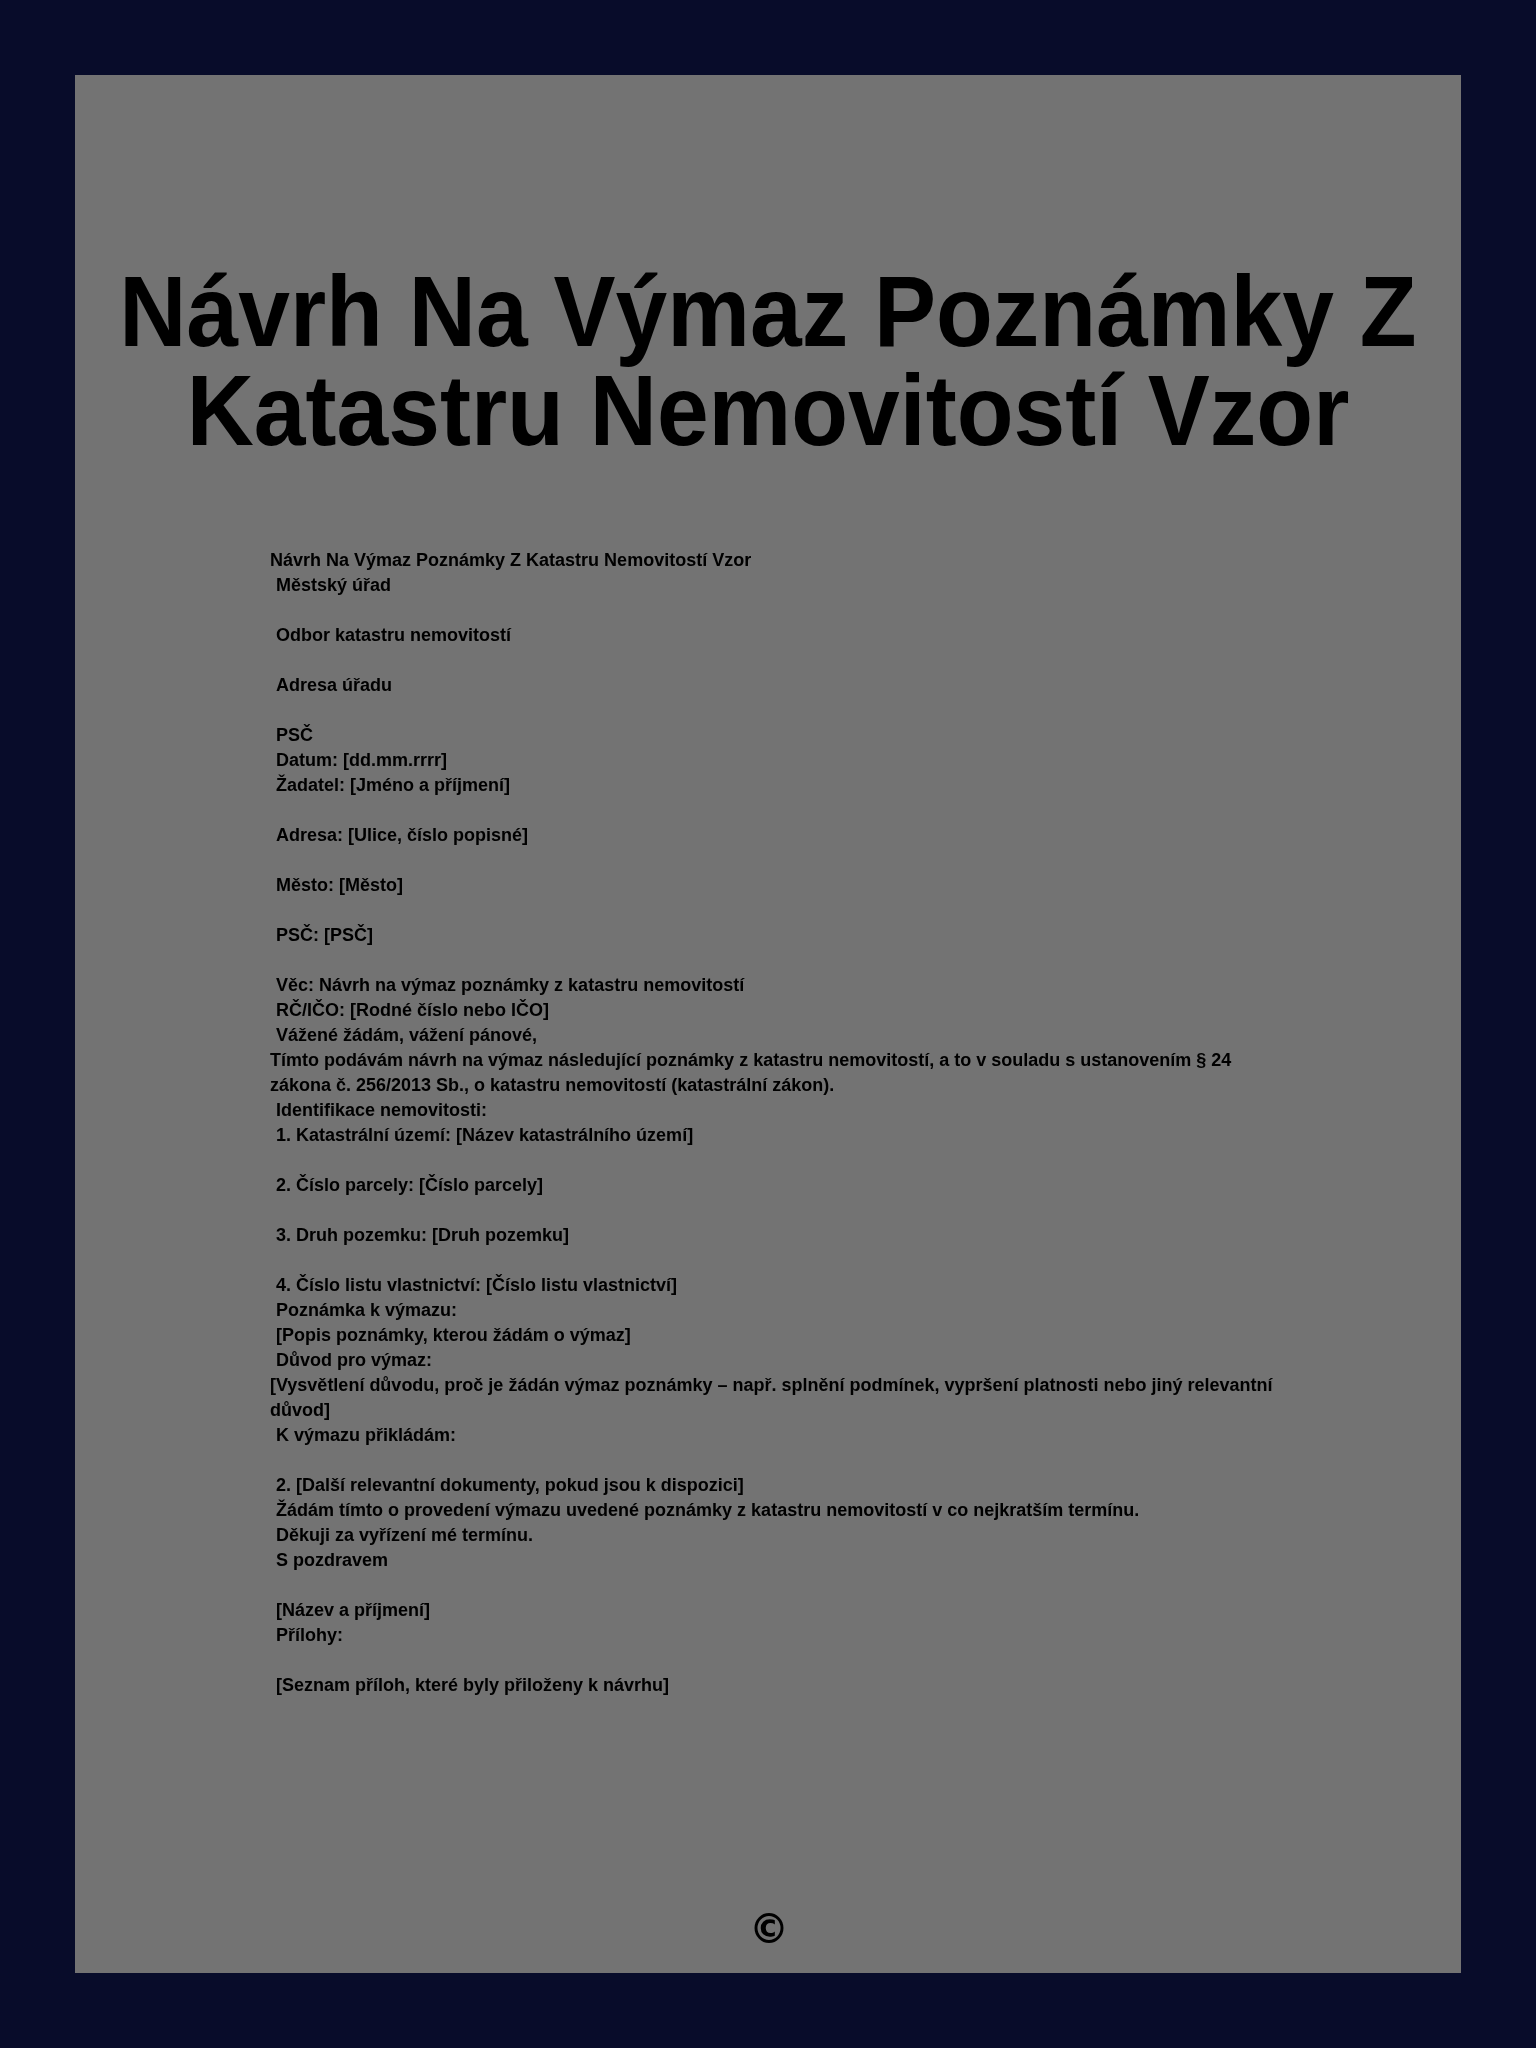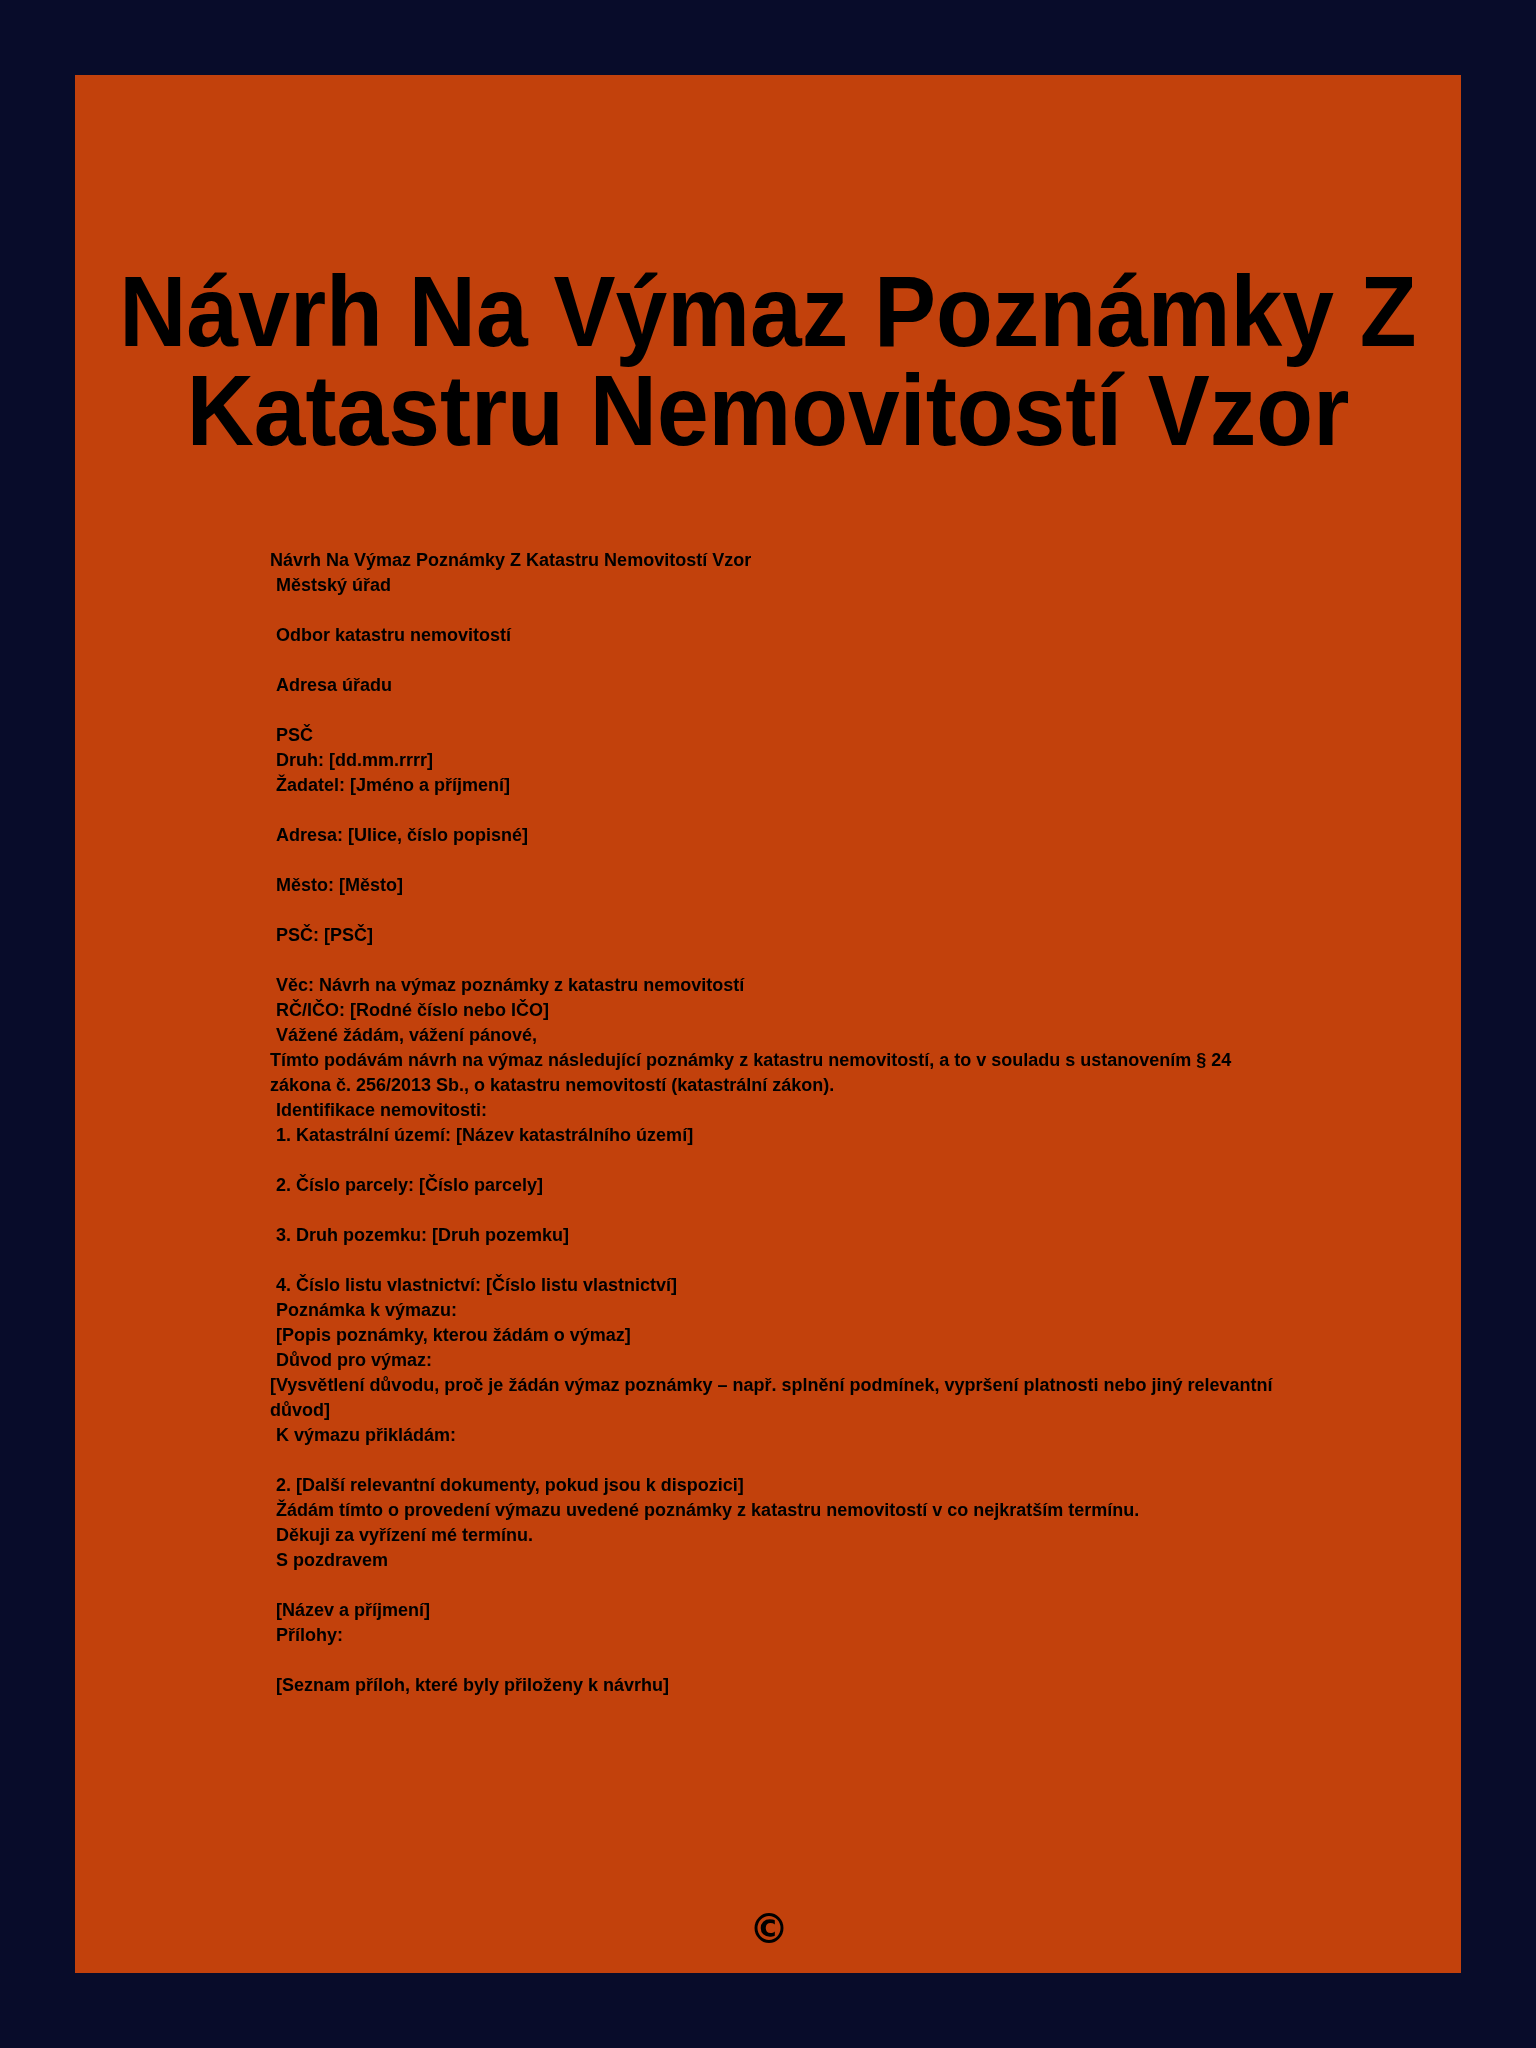--- a/index.html
+++ b/index.html
@@ -13,21 +13,21 @@
     position: relative;
     overflow: hidden;
     font-family: "Liberation Sans", sans-serif;
   }
   .page {
     position: absolute;
     left: 75px;
     top: 75px;
     width: 1386px;
     height: 1898px;
-    background: #c2410c;
+    background: #737373;
   }
   .doc-title {
     position: absolute;
     left: -75px;
     top: 0;
     width: 1536px;
     margin: 0;
     font-family: "Liberation Sans", sans-serif;
     font-weight: bold;
     color: #000;
@@ -100,21 +100,21 @@
     <span class="ln">Návrh Na Výmaz Poznámky Z Katastru Nemovitostí Vzor</span>
 
     <span class="ln ind">Městský úřad</span>
     <span class="ln"></span>
     <span class="ln ind">Odbor katastru nemovitostí</span>
     <span class="ln"></span>
     <span class="ln ind">Adresa úřadu</span>
     <span class="ln"></span>
     <span class="ln ind">PSČ</span>
 
-    <span class="ln ind">Druh: [dd.mm.rrrr]</span>
+    <span class="ln ind">Datum: [dd.mm.rrrr]</span>
 
     <span class="ln ind">Žadatel: [Jméno a příjmení]</span>
     <span class="ln"></span>
     <span class="ln ind">Adresa: [Ulice, číslo popisné]</span>
     <span class="ln"></span>
     <span class="ln ind">Město: [Město]</span>
     <span class="ln"></span>
     <span class="ln ind">PSČ: [PSČ]</span>
     <span class="ln"></span>
     <span class="ln ind">Věc: Návrh na výmaz poznámky z katastru nemovitostí</span>

